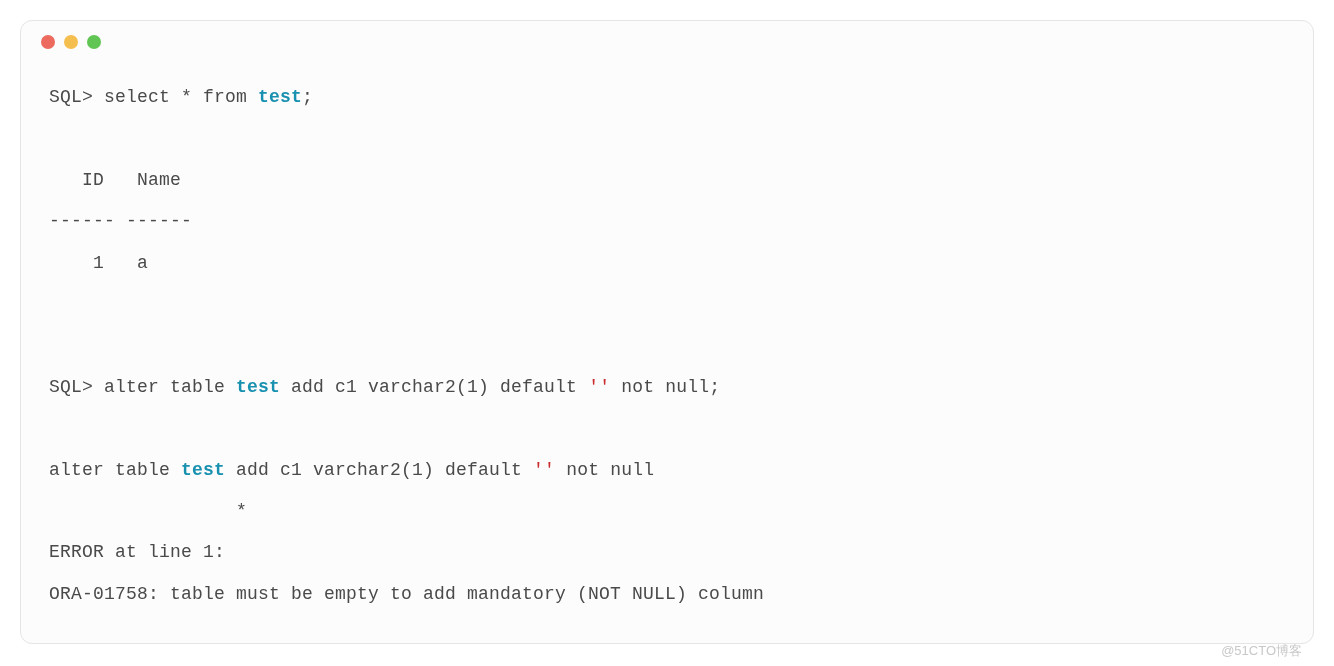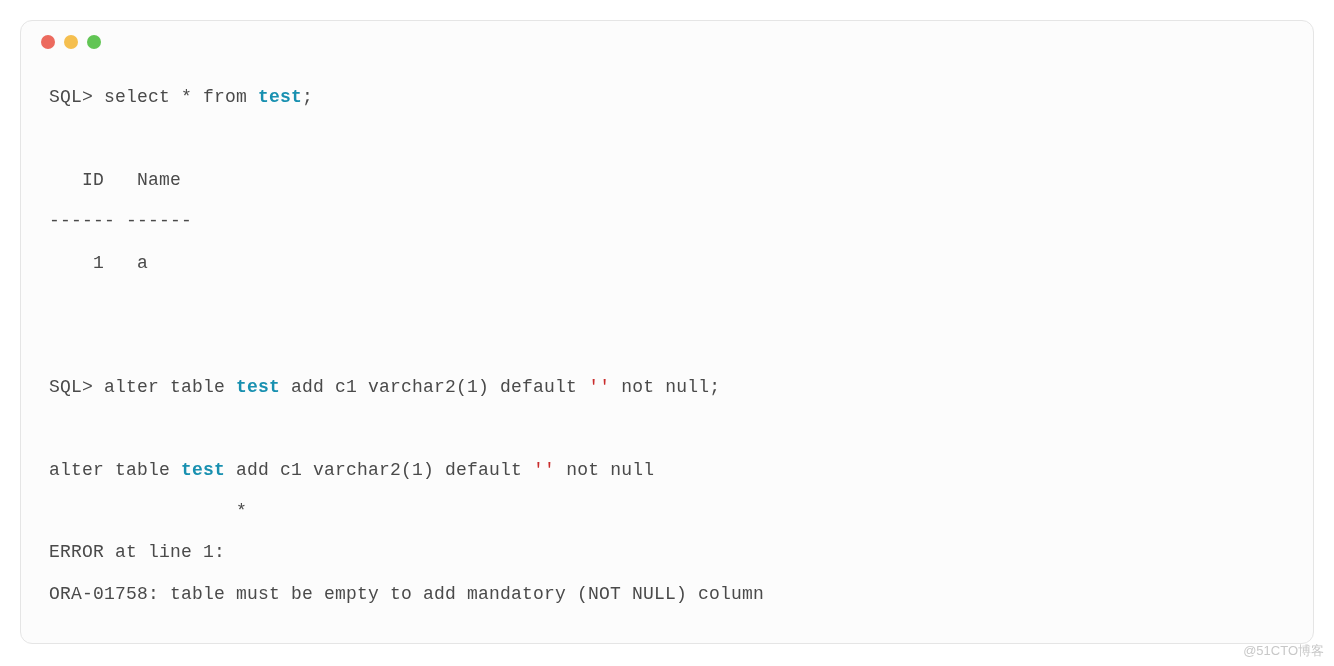--- a/index.html
+++ b/index.html
@@ -41,21 +41,21 @@
     color: #4a4a4a;
     padding: 20px 28px 28px 28px;
     white-space: pre;
     letter-spacing: 0.2px;
   }
   .kw-blue { color: #1890b0; font-weight: 600; }
   .str-red { color: #c92c2c; }
   .plain { color: #4a4a4a; }
   .watermark {
     position: absolute;
-    right: 10px;
+    right: 32px;
     bottom: 6px;
     color: #c8c8c8;
     font-size: 13px;
     font-family: sans-serif;
   }
 </style>
 </head>
 <body>
 
 <div class="window">

